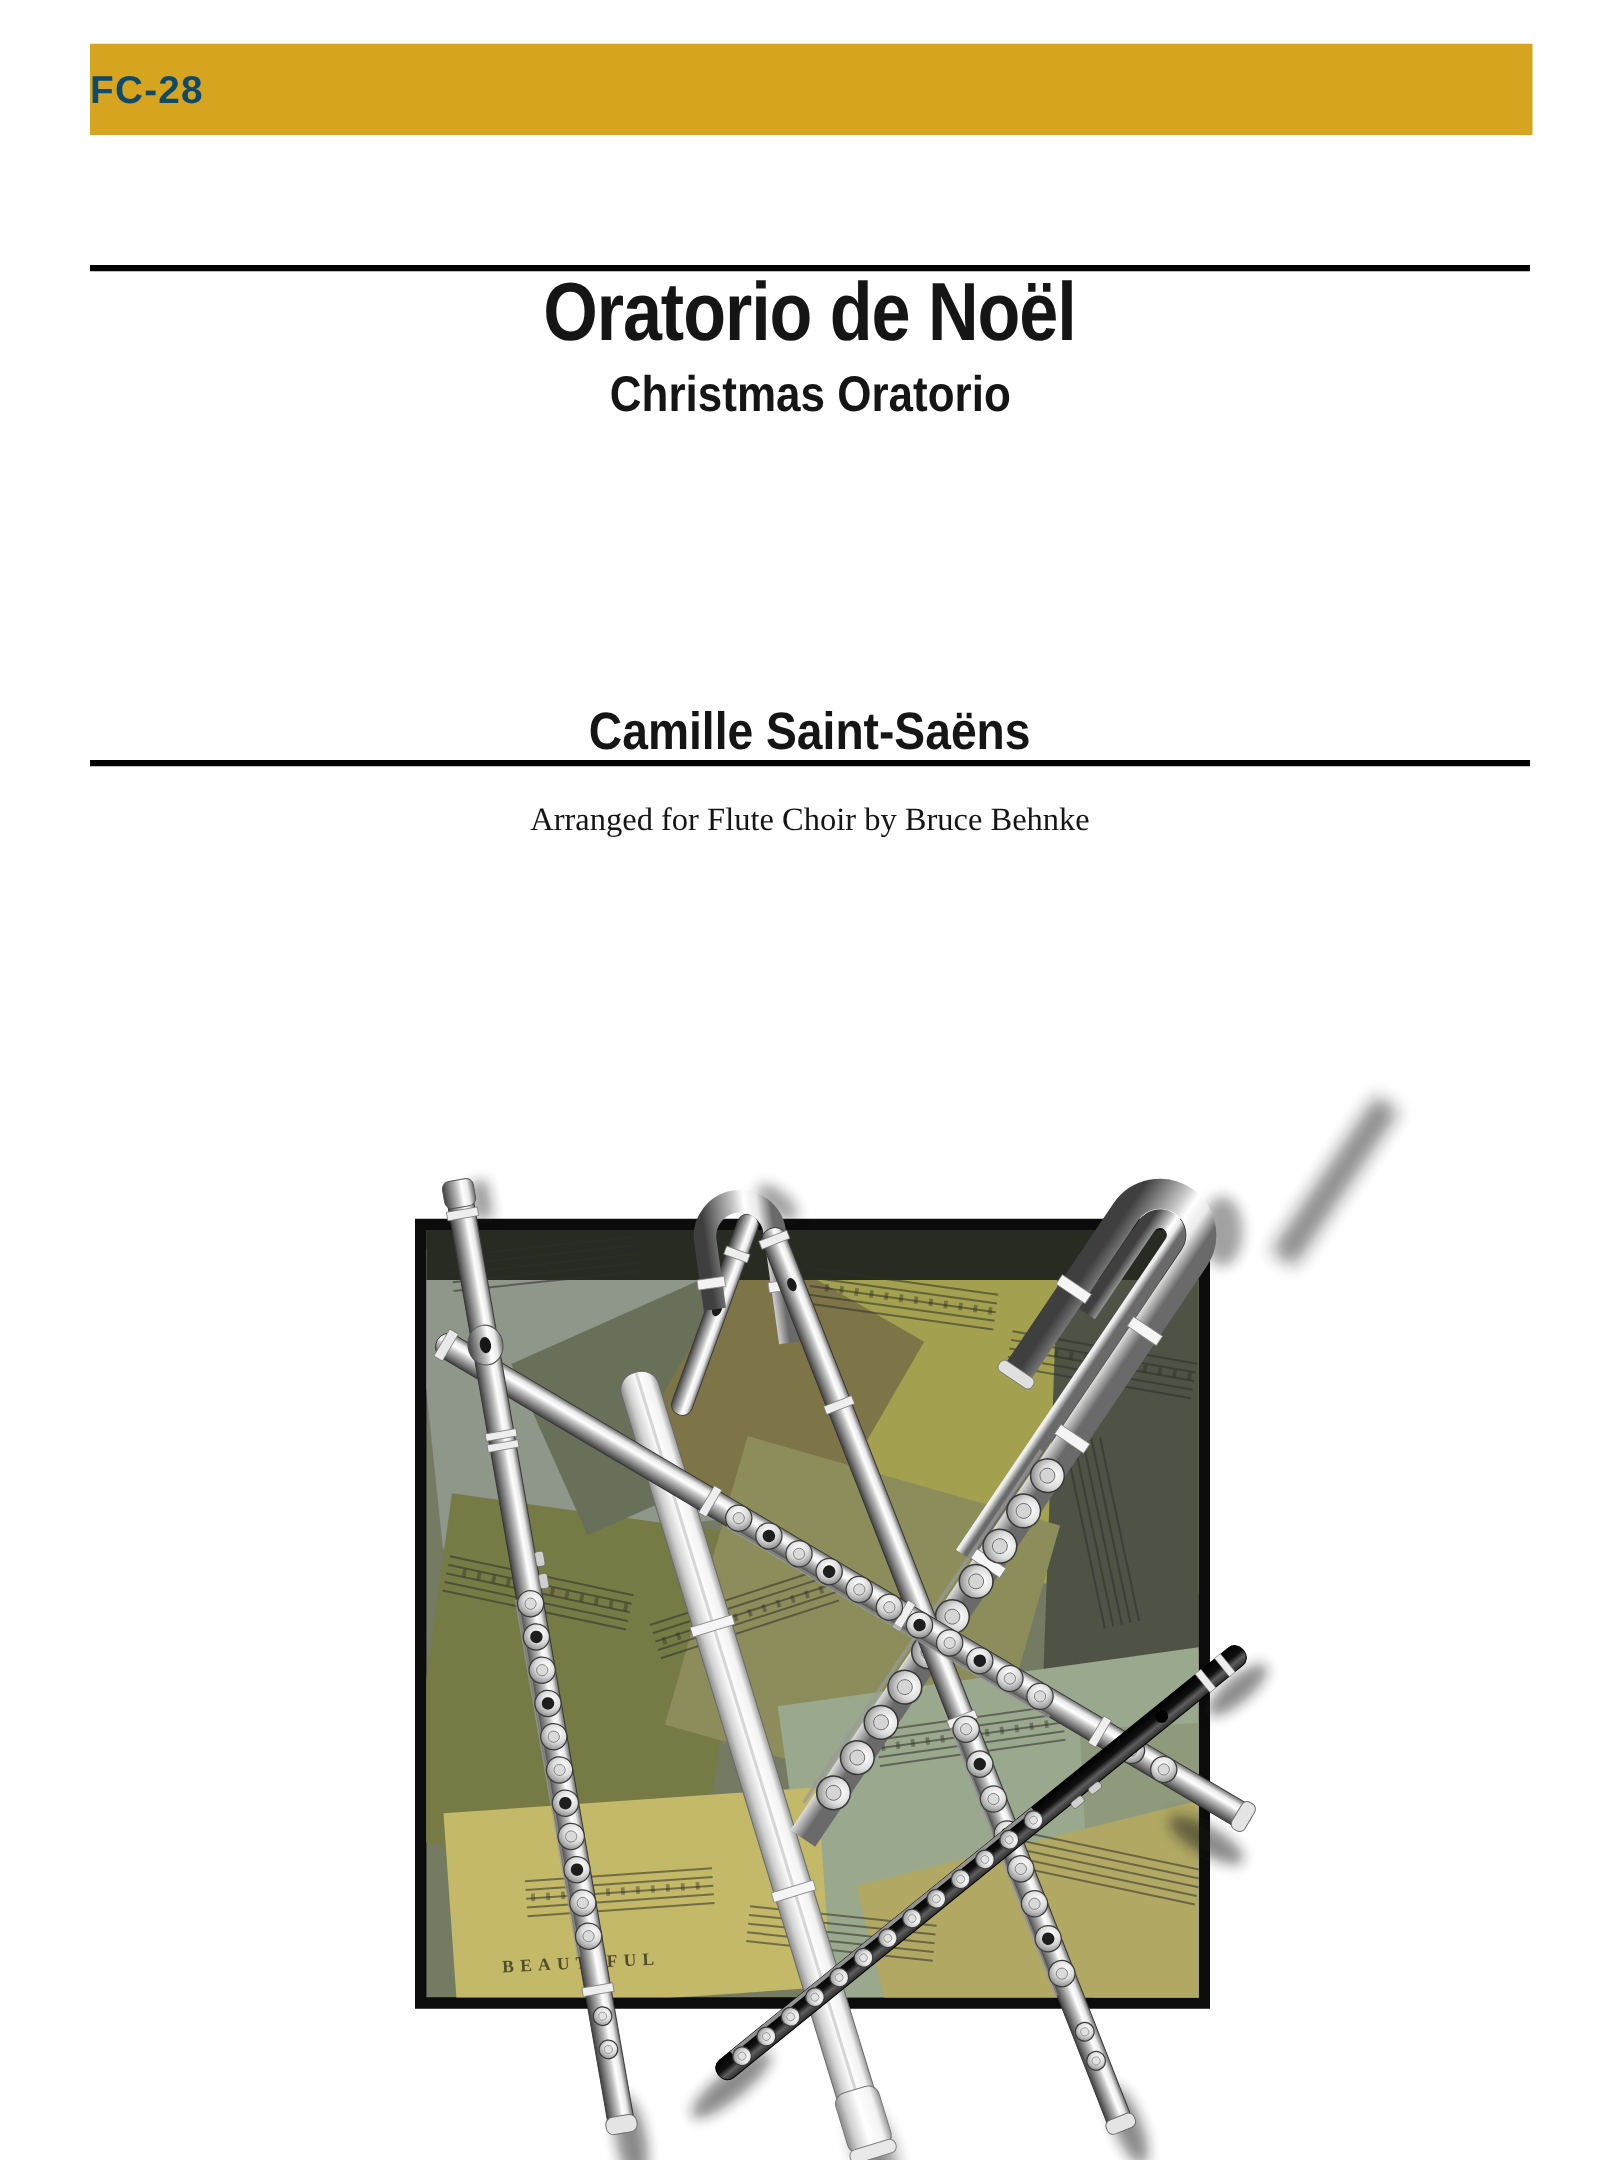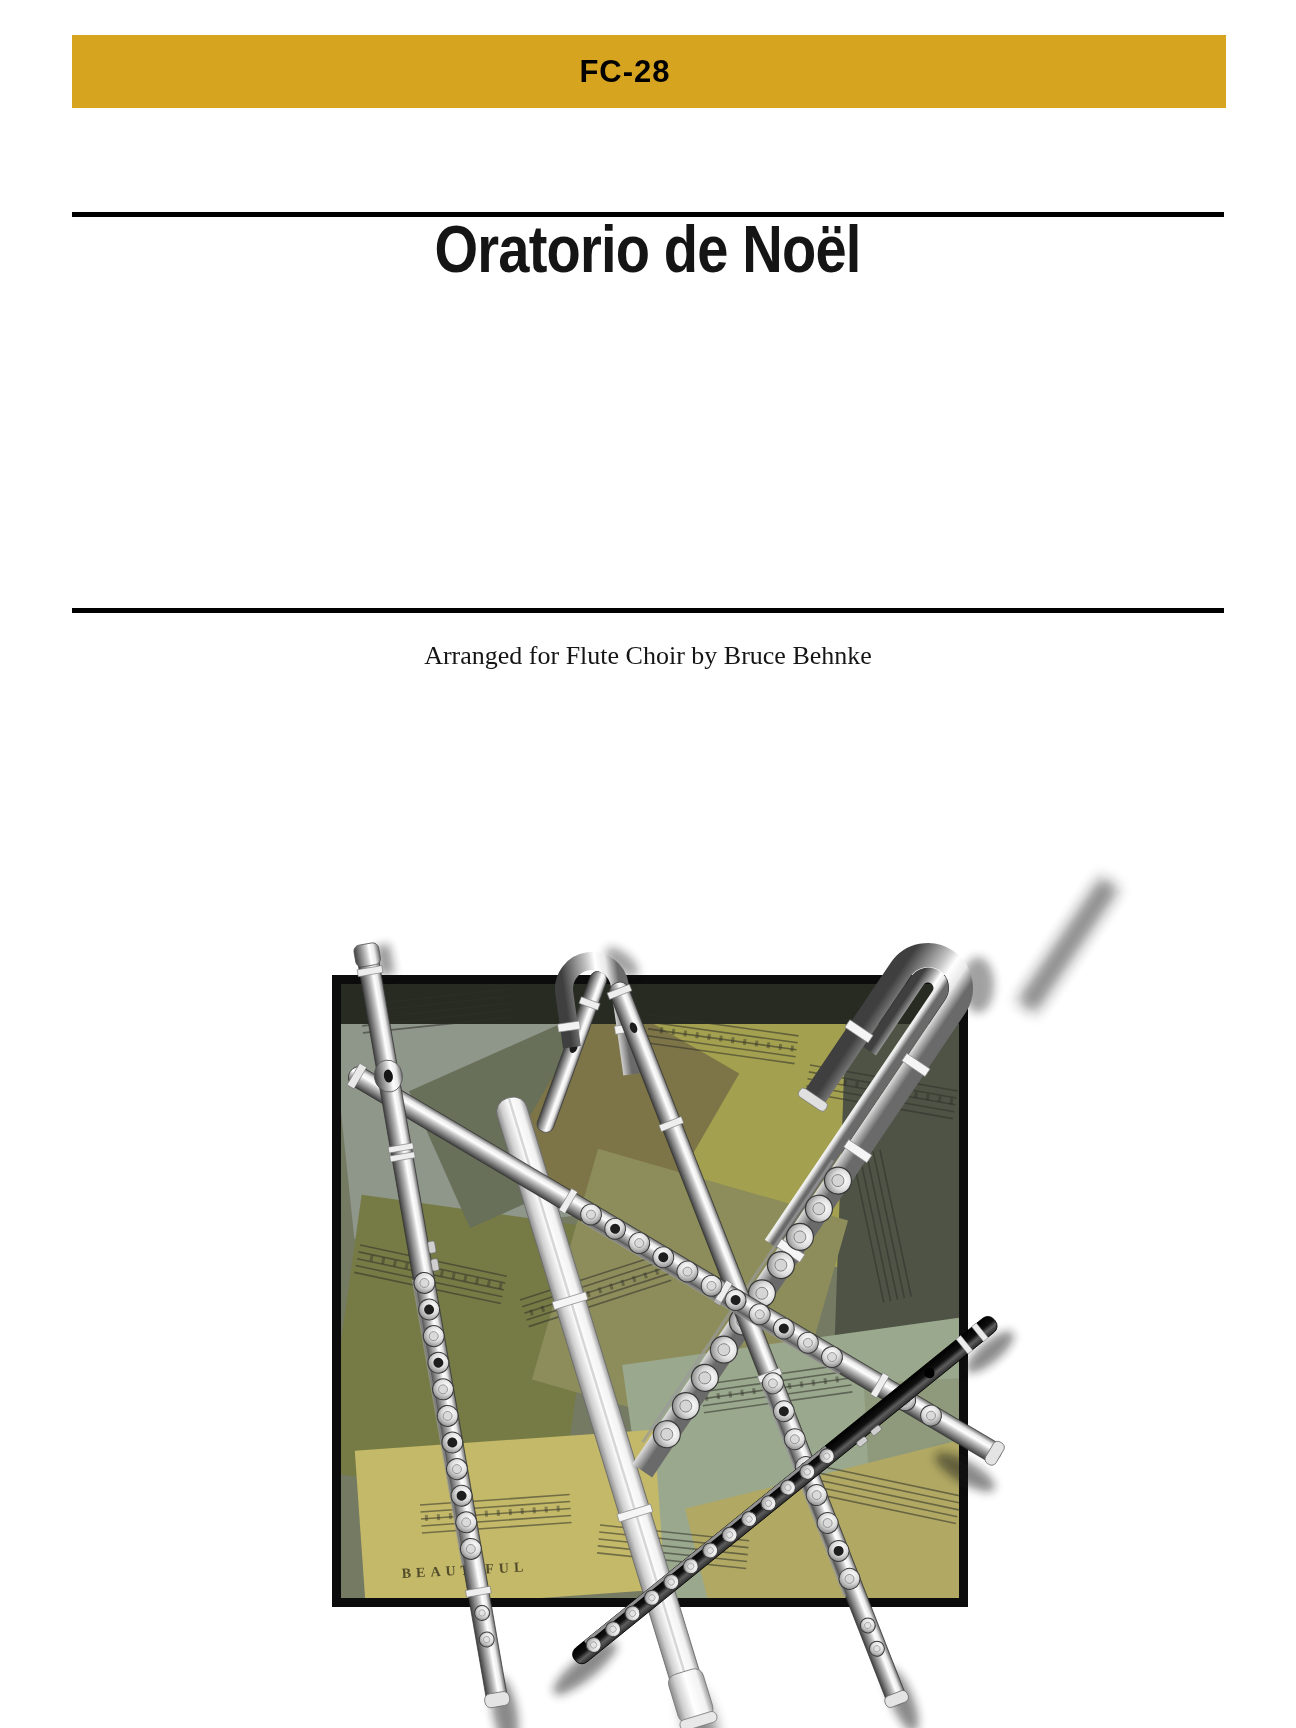--- a/index.html
+++ b/index.html
@@ -1,20 +1,20 @@
 <!DOCTYPE html>
 <html><head>
 <meta charset="utf-8">
 <style>
   html,body{margin:0;padding:0;background:#e8e8e8;}
   .page{position:relative;width:1296px;height:1728px;margin:0 auto;background:#ffffff;
         overflow:hidden;font-family:"Liberation Sans",sans-serif;}
   .banner{position:absolute;left:72px;top:35px;width:1154px;height:73px;background:#D7A41F;}
-  .banner .code{display:block;height:73px;line-height:73px;text-align:center;padding-right:48px;
-        font-size:31px;font-weight:bold;letter-spacing:1px;color:#000000;}
+  .banner .code{display:block;height:73px;line-height:73px;text-align:left;padding-right:48px;
+        font-size:31px;font-weight:bold;letter-spacing:1px;color:#0c4a6e;}
   .rule{position:absolute;left:72px;width:1152px;height:5px;background:#000;}
   .rule1{top:212px;}
   .rule2{top:608px;}
   .centered{position:absolute;left:0;right:0;text-align:center;color:#151515;}
   .squeeze{display:inline-block;transform:scaleX(0.85);transform-origin:50% 50%;white-space:nowrap;}
   .squeeze2{display:inline-block;transform:scaleX(0.88);transform-origin:50% 50%;white-space:nowrap;}
   .title-line{top:211px;font-size:66px;font-weight:bold;letter-spacing:-1px;}
   .subtitle-line{top:294px;font-size:40px;font-weight:bold;}
   .composer-line{top:561px;font-size:42px;font-weight:bold;}
   .arranger-line{top:641px;font-family:"Liberation Serif",serif;font-size:26px;font-weight:normal;}
@@ -27,21 +27,27 @@
 
   <div class="banner">
     <span class="code">FC-28</span>
   </div>
 
   <div class="rule rule1"></div>
 
   <div class="centered title-line">
     <span class="squeeze">Oratorio de Noël</span>
   </div>
-
+  <div class="centered subtitle-line">
+    <span class="squeeze2">Christmas Oratorio</span>
+  </div>
+
+  <div class="centered composer-line">
+    <span class="squeeze2">Camille Saint-Saëns</span>
+  </div>
 
   <div class="rule rule2"></div>
 
   <div class="centered arranger-line">
     <span>Arranged for Flute Choir by Bruce Behnke</span>
   </div>
 
   <svg class="artwork" viewBox="0 0 1296 1728">
     <defs>
       <linearGradient id="silver" x1="0" y1="0" x2="0" y2="1">

